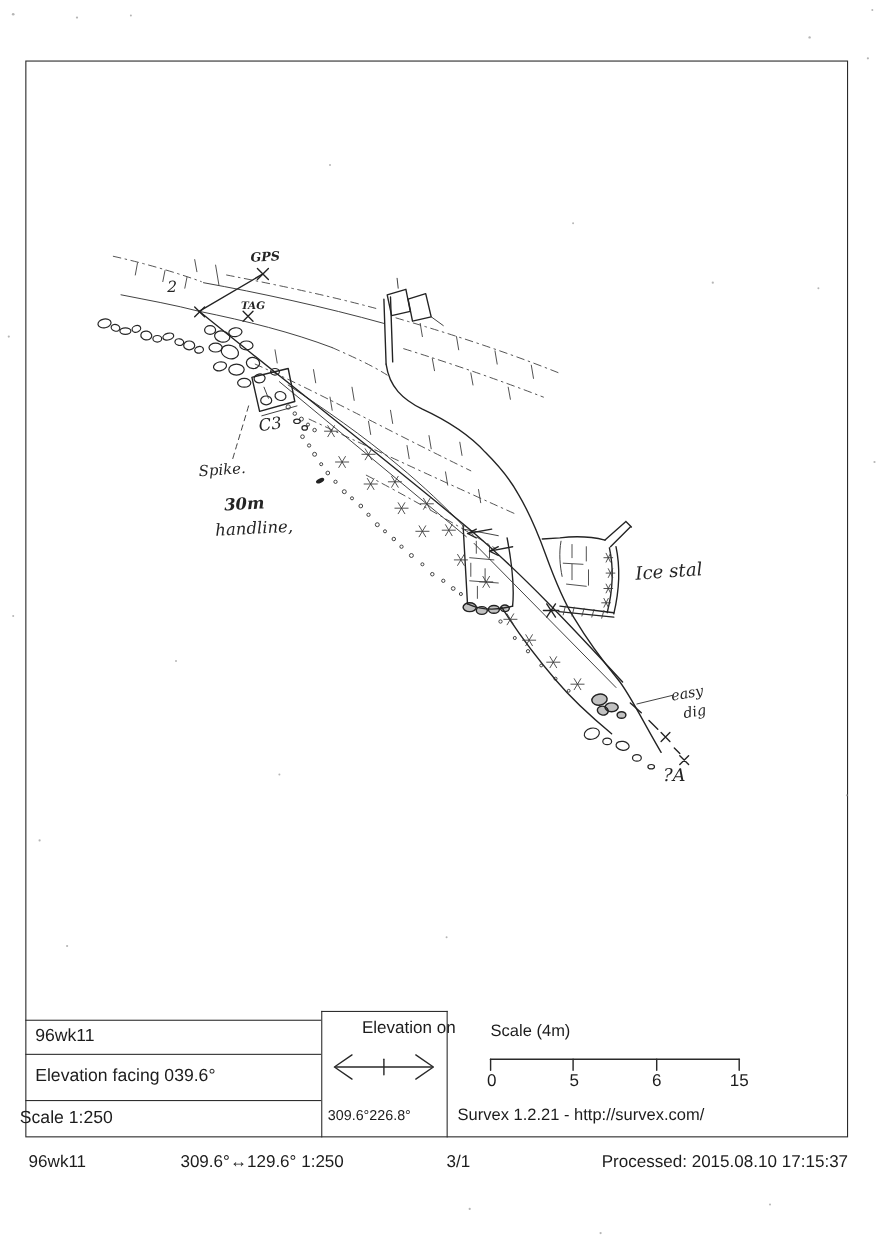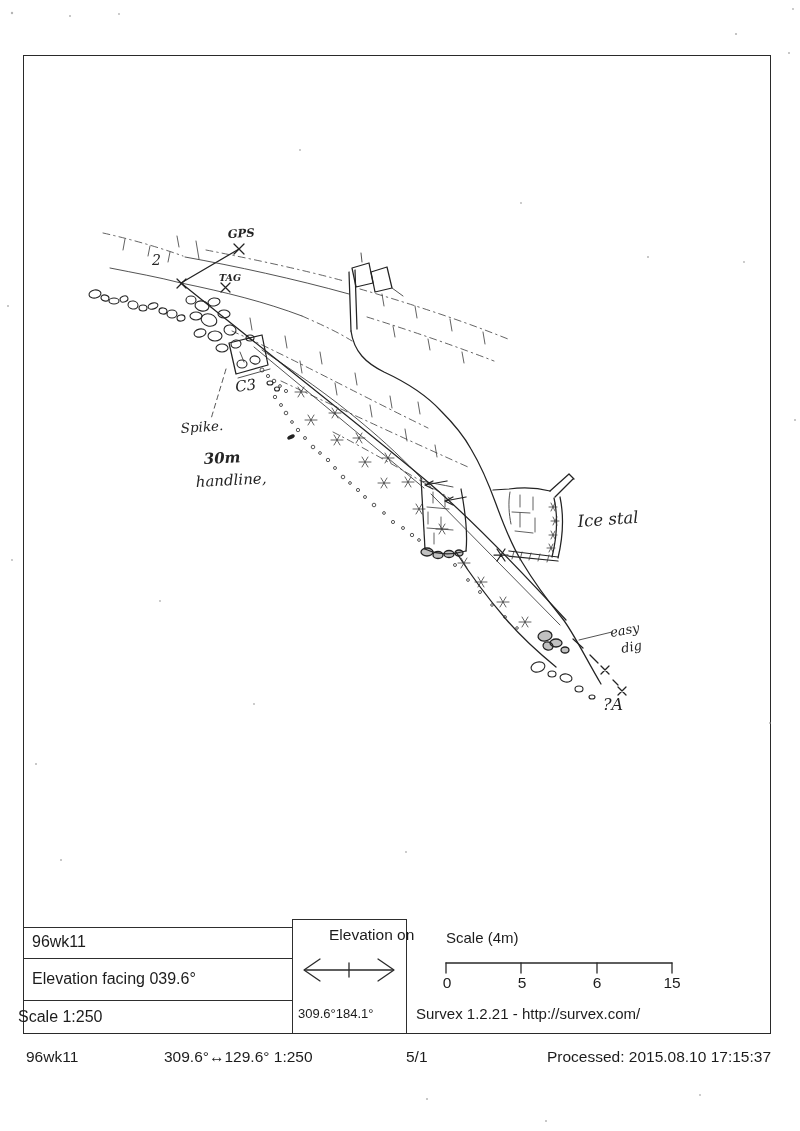--- a/index.html
+++ b/index.html
@@ -283,21 +283,21 @@
   <g stroke="#2a2a2a" stroke-width="1.3" fill="none" stroke-linecap="round" stroke-linejoin="round">
     <line x1="6" y1="17" x2="94" y2="17"></line>
     <path d="M21,6 L5,17 L21,28"></path>
     <path d="M79,6 L95,17 L79,28"></path>
     <line x1="50" y1="10" x2="50" y2="24"></line>
   </g>
 </svg>
 
 <div class="bearings">
   <span>309.6°</span>
-  <span>184.1°</span>
+  <span>226.8°</span>
 </div>
 
 <div class="ftext" style="left:446px;top:929px;font-size:15px;">Scale (4m)</div>
 <svg style="position:absolute;left:442px;top:957px;" width="240" height="22" viewBox="0 0 240 22">
   <g stroke="#2a2a2a" stroke-width="1.3" fill="none" stroke-linecap="round">
     <line x1="4" y1="6" x2="230" y2="6"></line>
     <line x1="4" y1="6" x2="4" y2="16"></line>
     <line x1="79" y1="6" x2="79" y2="16"></line>
     <line x1="155" y1="6" x2="155" y2="16"></line>
     <line x1="230" y1="6" x2="230" y2="16"></line>
@@ -307,14 +307,14 @@
   <span style="left:447px;">0</span>
   <span style="left:522px;">5</span>
   <span style="left:597px;">6</span>
   <span style="left:672px;">15</span>
 </div>
 
 <div class="ftext" style="left:416px;top:1005px;font-size:15px;">Survex 1.2.21 - http://survex.com/</div>
 
 <div class="status" style="left:26px;">96wk11</div>
 <div class="status" style="left:164px;text-align:center;">309.6°↔129.6° 1:250</div>
-<div class="status" style="left:406px;">5/1</div>
+<div class="status" style="left:406px;">3/1</div>
 <div class="status" style="right:29px;">Processed: 2015.08.10 17:15:37</div>
 
 </body></html>

